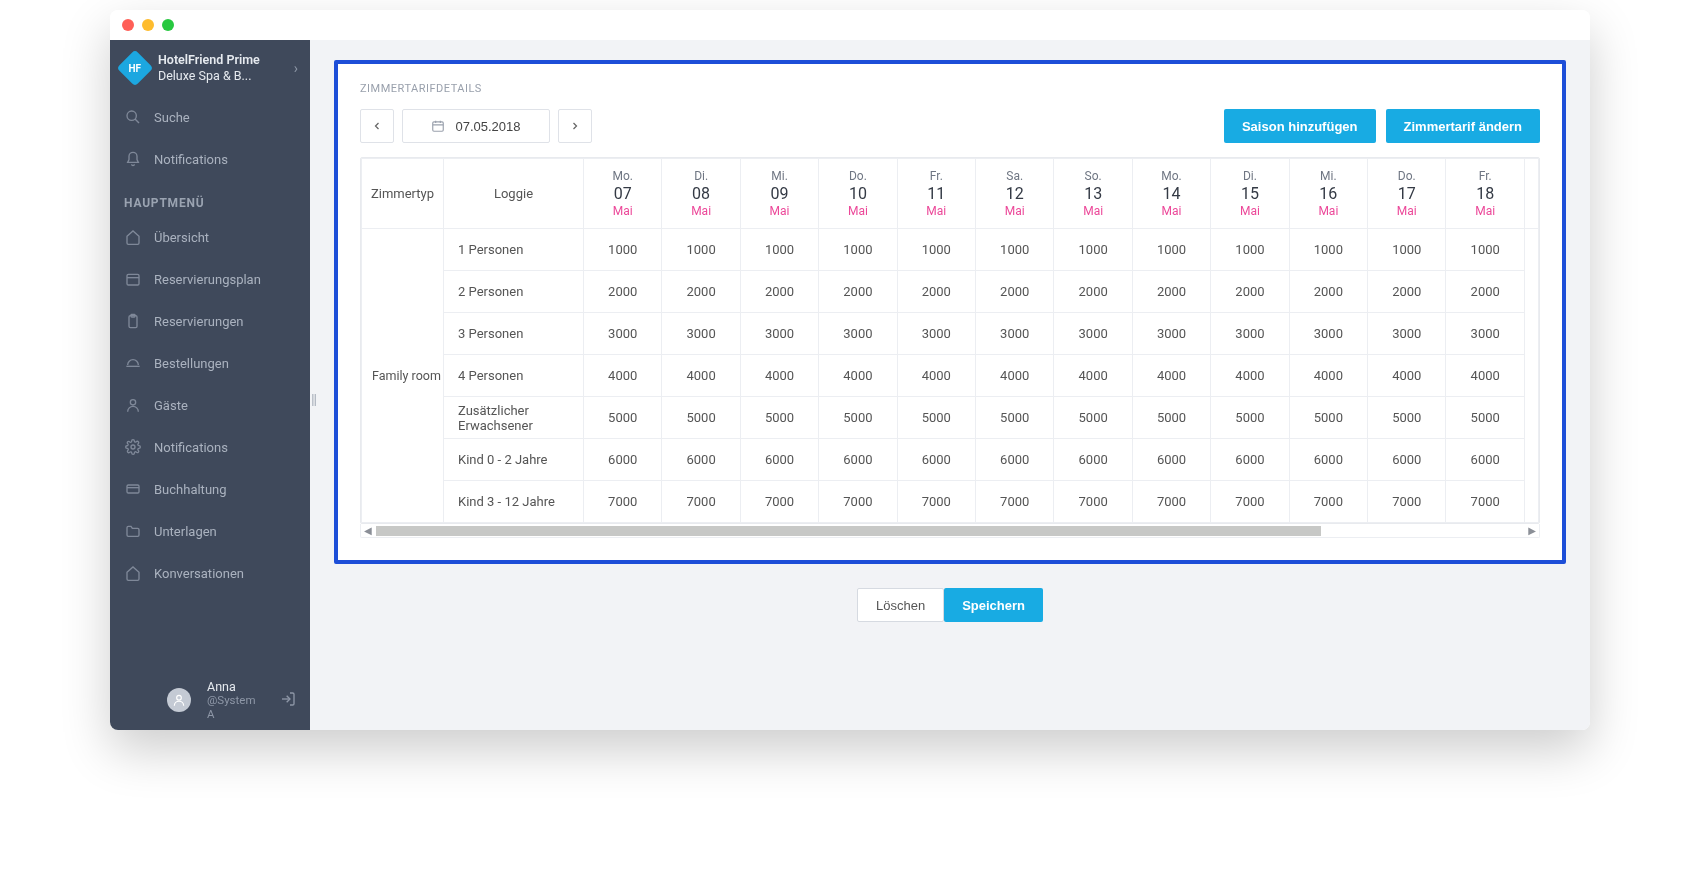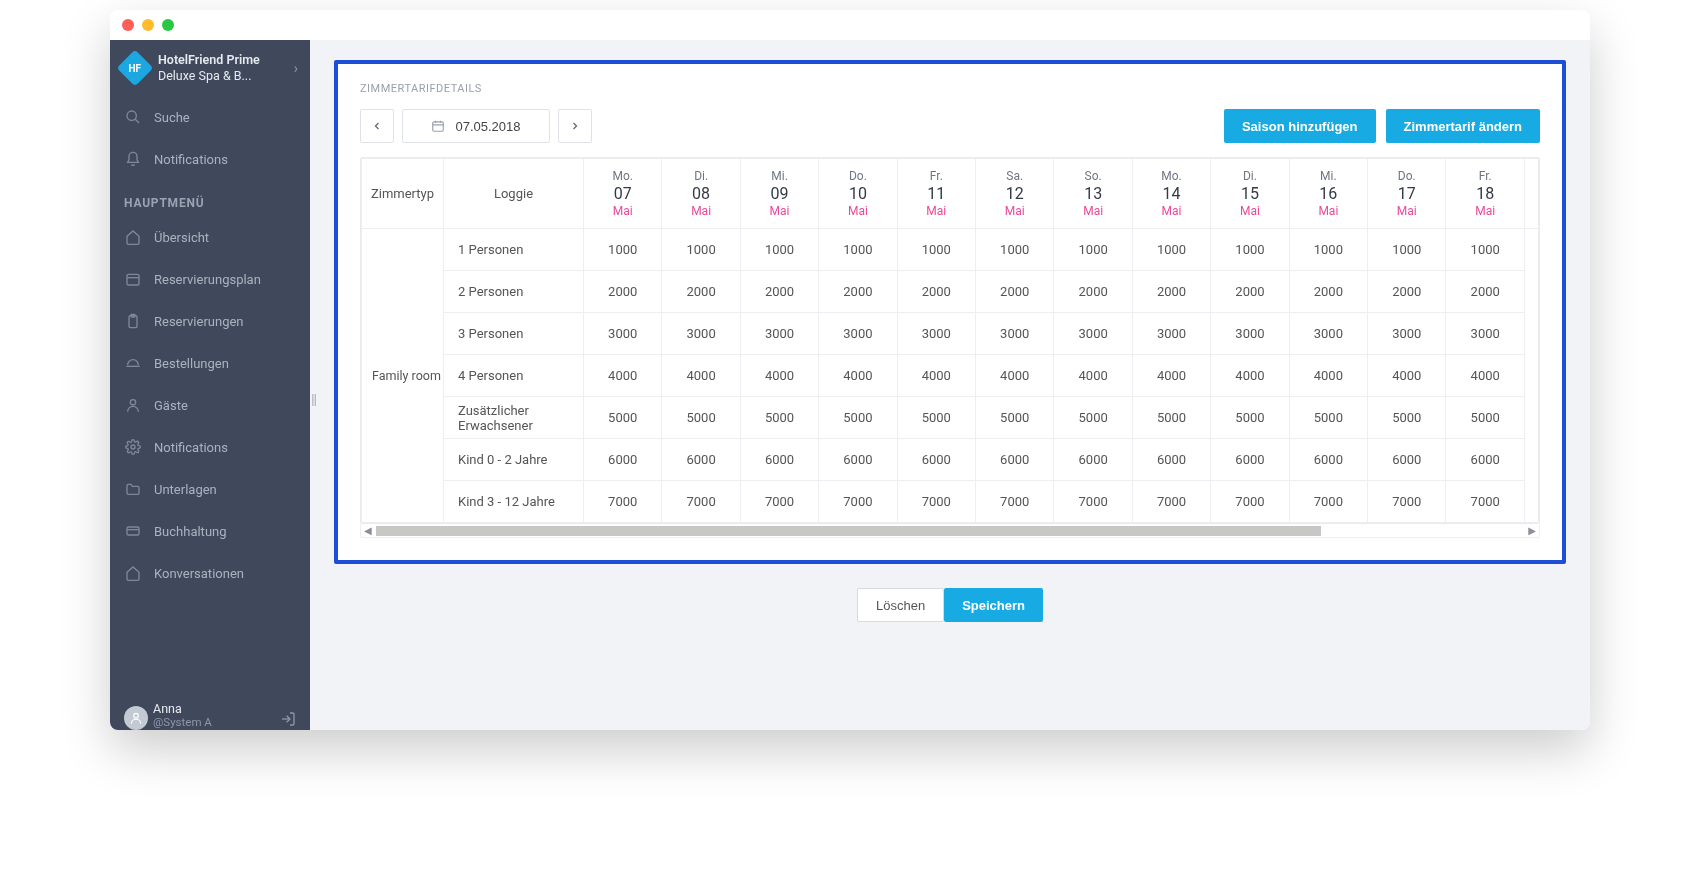--- a/index.html
+++ b/index.html
@@ -82,24 +82,25 @@
 .nav-section {
   padding: 16px 14px 6px;
   font-size: 12px;
   letter-spacing: 0.8px;
   color: #9aa3b1;
   font-weight: 700;
 }
 .user-block {
   margin-top: auto;
   display: flex;
-  align-items: flex-end;
+  align-items: center;
   height: 60px;
   padding: 0 14px;
-  gap: 5px;
+  gap: 16px;
+  margin-left: 43px;
 }
 .avatar { width: 24px; height:24px; border-radius:50%; background:#c4cad4; display:flex;align-items:center;justify-content:center;color:#fff;font-size:12px;}
 .user-text { flex:1; line-height:1.2; }
 .user-text .uname { color:#e6eaef; font-size:12.5px; }
 .user-text .urole { color:#8e97a7; font-size:11.5px; }
 .logout-icon { color:#8e97a7; cursor:pointer; }
 .collapse-handle {
   position:absolute;
   left: 200px;
   top: 360px;
@@ -297,33 +298,33 @@
             <svg width="16" height="16" viewBox="0 0 24 24" stroke-width="2">
               <circle cx="12" cy="12" r="3"></circle>
               <path d="M19.4 15a1.7 1.7 0 0 0 .3 1.8l.1.1a2 2 0 1 1-2.8 2.8l-.1-.1a1.7 1.7 0 0 0-1.8-.3 1.7 1.7 0 0 0-1 1.5V21a2 2 0 0 1-4 0v-.1a1.7 1.7 0 0 0-1-1.5 1.7 1.7 0 0 0-1.8.3l-.1.1a2 2 0 1 1-2.8-2.8l.1-.1a1.7 1.7 0 0 0 .3-1.8 1.7 1.7 0 0 0-1.5-1H3a2 2 0 0 1 0-4h.1a1.7 1.7 0 0 0 1.5-1 1.7 1.7 0 0 0-.3-1.8l-.1-.1a2 2 0 1 1 2.8-2.8l.1.1a1.7 1.7 0 0 0 1.8.3h.1a1.7 1.7 0 0 0 1-1.5V3a2 2 0 0 1 4 0v.1a1.7 1.7 0 0 0 1 1.5h.1a1.7 1.7 0 0 0 1.8-.3l.1-.1a2 2 0 1 1 2.8 2.8l-.1.1a1.7 1.7 0 0 0-.3 1.8v.1a1.7 1.7 0 0 0 1.5 1H21a2 2 0 0 1 0 4h-.1a1.7 1.7 0 0 0-1.5 1z"></path>
             </svg>
           </span>
         <span>Notifications</span>
       </div>
       <div class="nav-item">
         <span class="nav-icon">
             <svg width="16" height="16" viewBox="0 0 24 24" stroke-width="2">
-              <path d="M3 7a2 2 0 0 1 2-2h4l2 3h8a2 2 0 0 1 2 2v8a2 2 0 0 1-2 2H5a2 2 0 0 1-2-2z"></path>
-            </svg>
-          </span>
-        <span>Unterlagen</span>
-      </div>
-      <div class="nav-item">
-        <span class="nav-icon">
-            <svg width="16" height="16" viewBox="0 0 24 24" stroke-width="2">
               <rect x="3" y="6" width="18" height="12" rx="2"></rect>
               <line x1="3" y1="10" x2="21" y2="10"></line>
             </svg>
           </span>
         <span>Buchhaltung</span>
+      </div>
+      <div class="nav-item">
+        <span class="nav-icon">
+            <svg width="16" height="16" viewBox="0 0 24 24" stroke-width="2">
+              <path d="M3 7a2 2 0 0 1 2-2h4l2 3h8a2 2 0 0 1 2 2v8a2 2 0 0 1-2 2H5a2 2 0 0 1-2-2z"></path>
+            </svg>
+          </span>
+        <span>Unterlagen</span>
       </div>
       <div class="nav-item">
         <span class="nav-icon">
             <svg width="16" height="16" viewBox="0 0 24 24" stroke-width="2">
               <path d="M3 11l9-8 9 8v10a2 2 0 0 1-2 2H5a2 2 0 0 1-2-2z"></path>
             </svg>
           </span>
         <span>Konversationen</span>
       </div>
 

